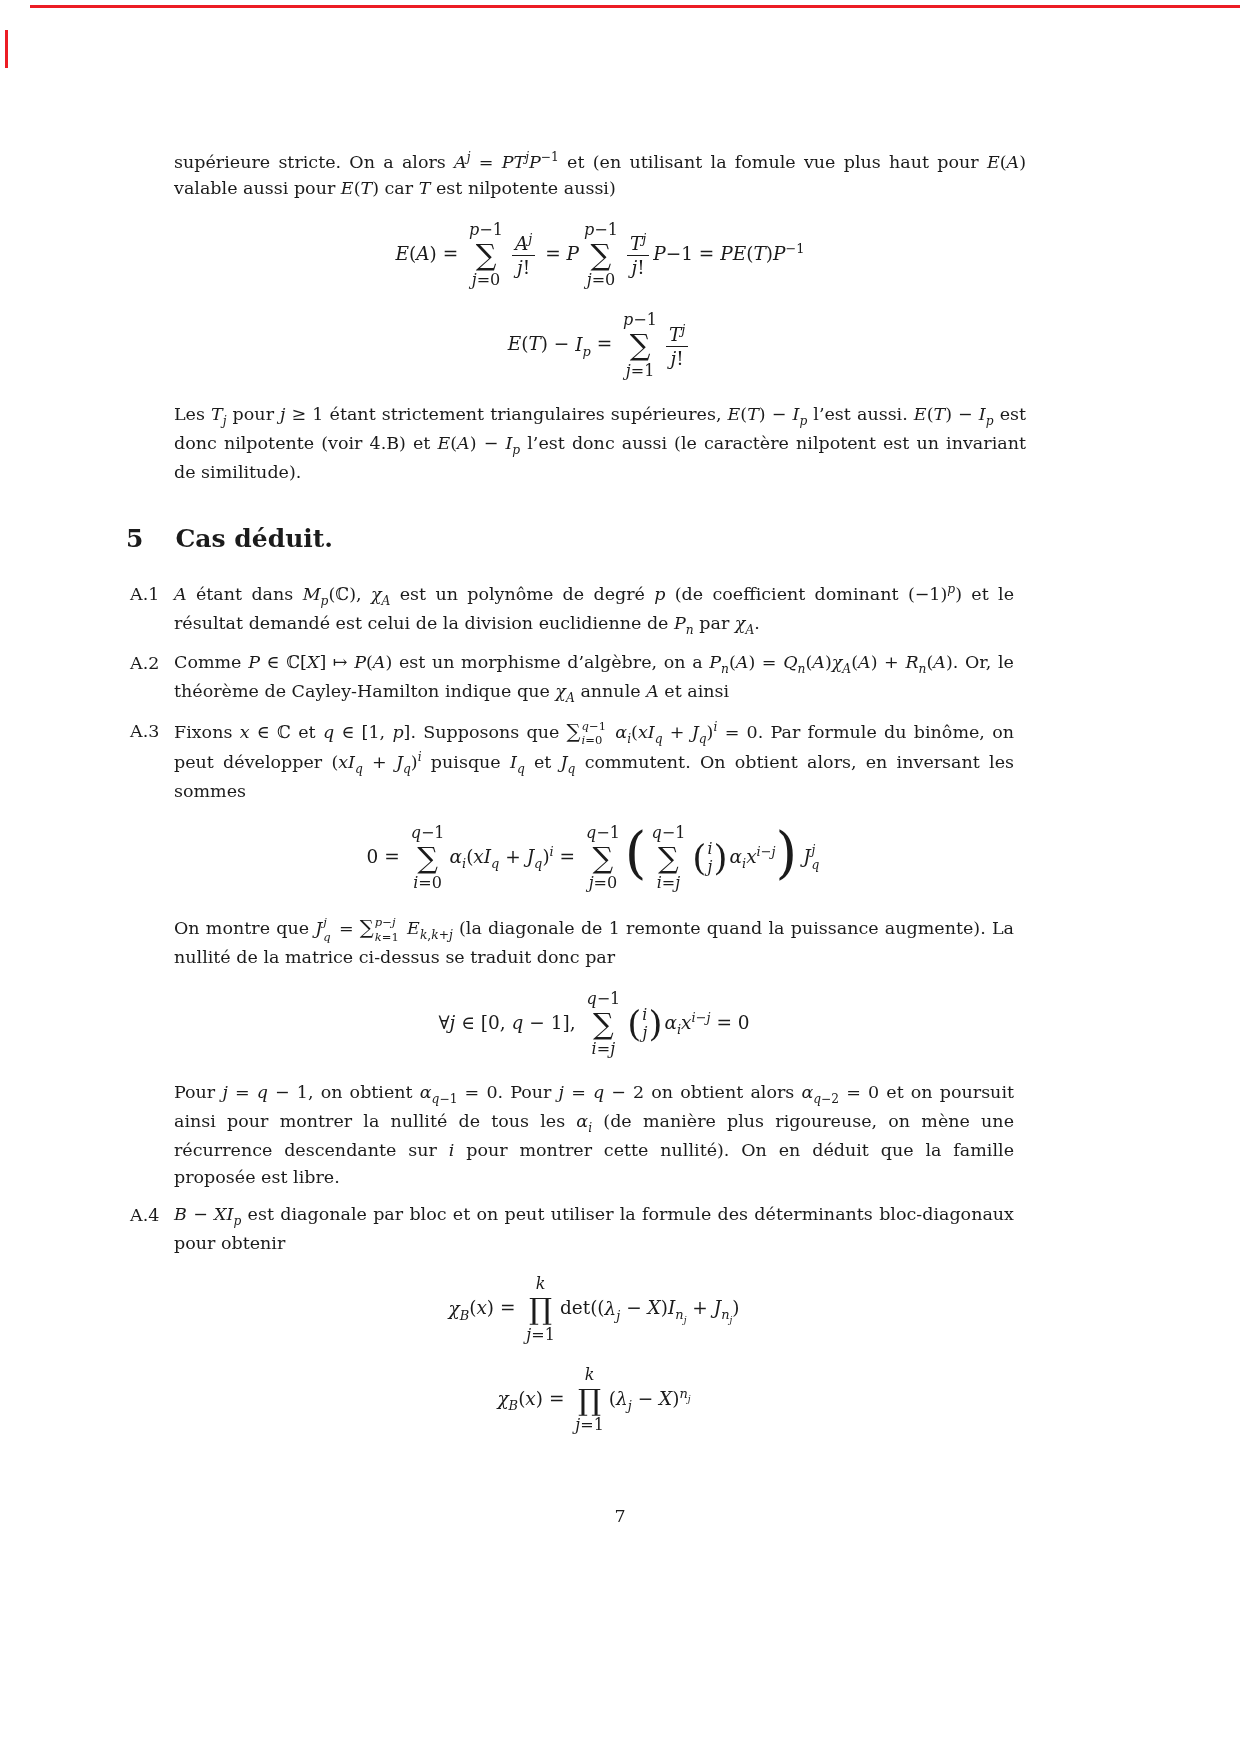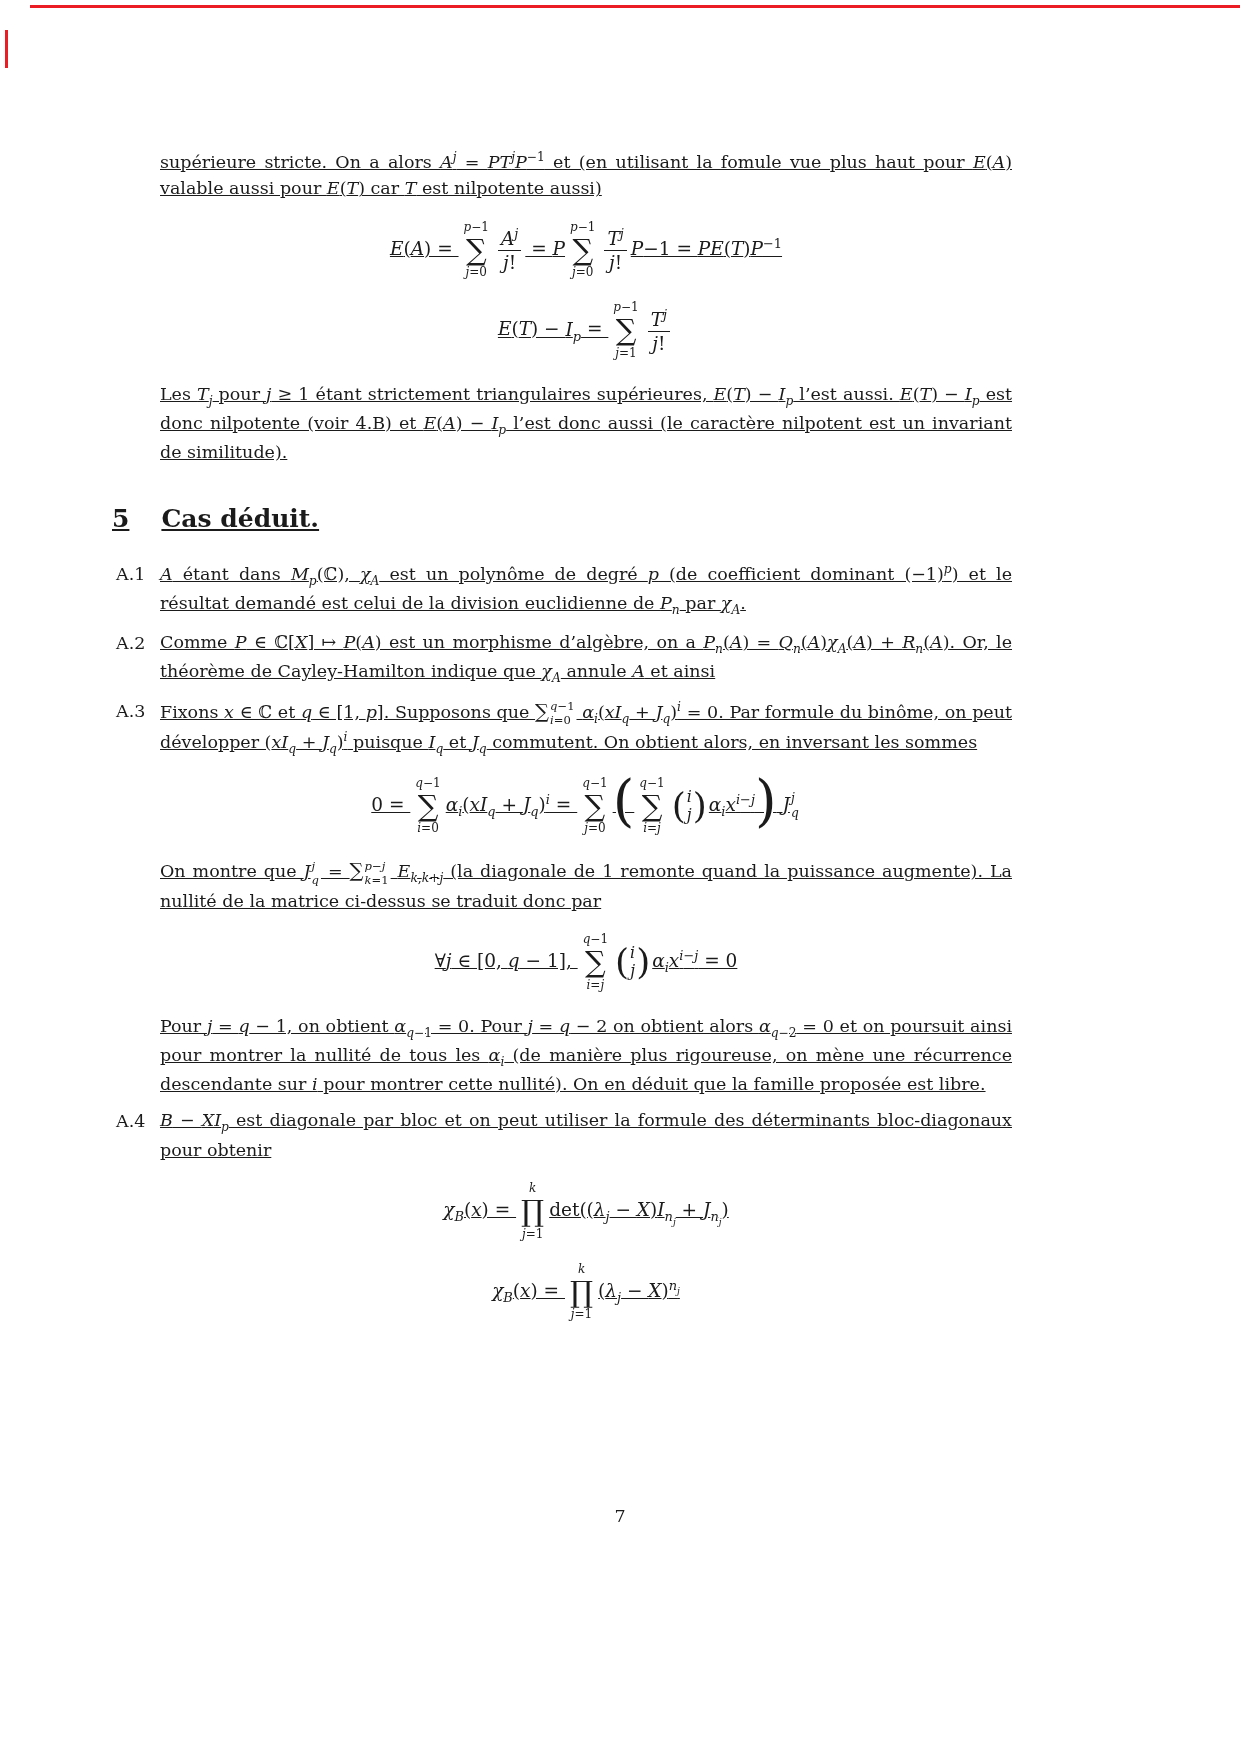--- a/index.html
+++ b/index.html
@@ -10,56 +10,55 @@
     background:#ffffff;
     font-family:"DejaVu Serif", serif;
     color:#1b1b1b;
     overflow:hidden;
   }
   .redline-top { position:absolute; top:5px; left:30px; right:0; height:3px; background:#ec1c24; }
   .redline-left { position:absolute; top:30px; left:5px; width:3px; height:38px; background:#ec1c24; }
 
   .content {
     position:absolute;
-    top:148px; left:160px;
+    top:148px; left:174px;
     width:852px;
     font-size:17.5px;
     line-height:1.52;
     text-align:justify;
-    text-decoration:underline;
   }
   p.para { margin:0 0 6px 0; }
 
   .eq {
     text-align:center;
     margin:18px 0 20px 0;
     font-size:18.5px;
     line-height:1.3;
   }
 
   .sechead {
     display:flex;
     align-items:baseline;
     gap:32px;
     margin:34px 0 22px -48px;
     font-size:25px;
     font-weight:bold;
     text-align:left;
   }
 
-  .item { position:relative; margin:0 0 10px 0; }
+  .item { position:relative; margin:0 12px 10px 0; }
   .ilabel { position:absolute; left:-44px; top:1px; }
   .item p { margin:0 0 6px 0; }
 
   sup, sub { font-size:70%; }
   i { font-style:italic; }
 
   
   .mop { display:inline-flex; flex-direction:column; align-items:center; vertical-align:middle; margin:0 5px; line-height:1; }
-  .mop .lim { font-size:12px; line-height:1.25; font-style:normal; }
+  .mop .lim { font-size:16px; line-height:1.25; font-style:normal; }
   .mop .op { font-size:29px; line-height:1.05; }
 
   
   .frac { display:inline-block; vertical-align:middle; text-align:center; margin:0 4px; line-height:1.25; }
   .frac .num, .frac .den { display:block; padding:0 3px; }
   .frac .den { border-top:1.3px solid #1b1b1b; }
 
   
   .spst { display:inline-flex; flex-direction:column; align-items:flex-start; vertical-align:middle; font-size:66%; line-height:1.25; margin:0 2px 0 1px; }
   .isig { font-size:1.12em; }

